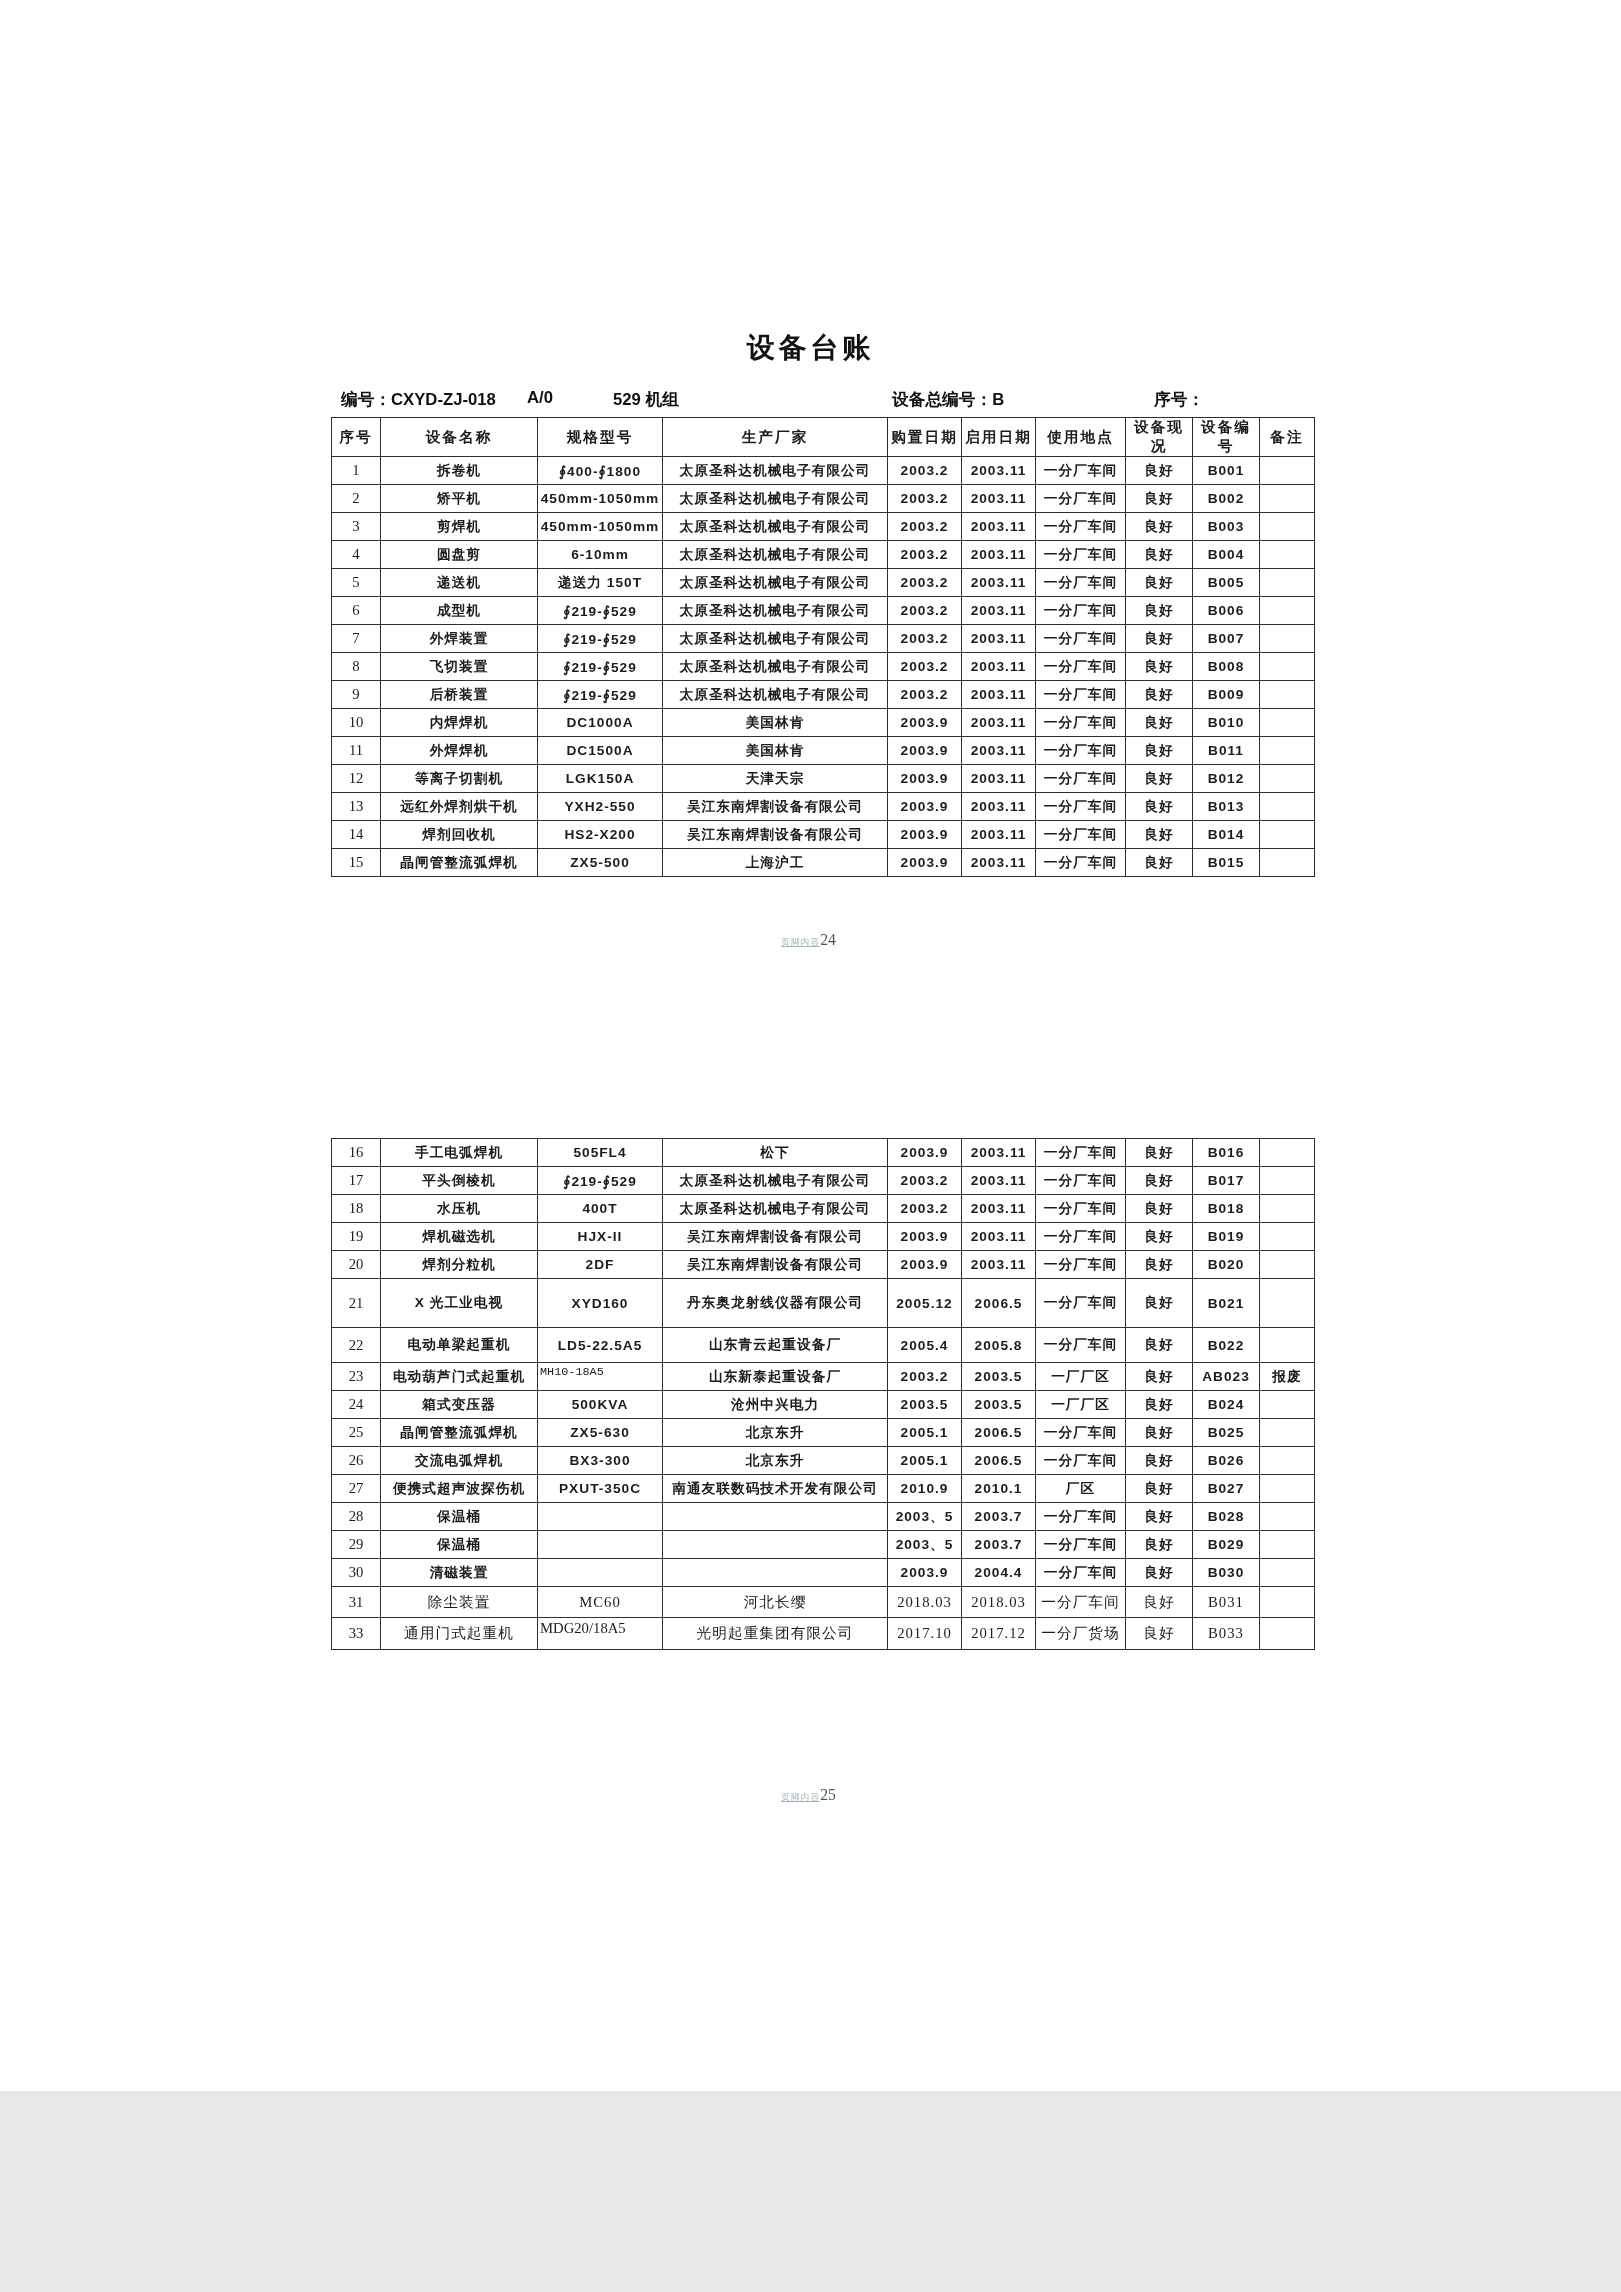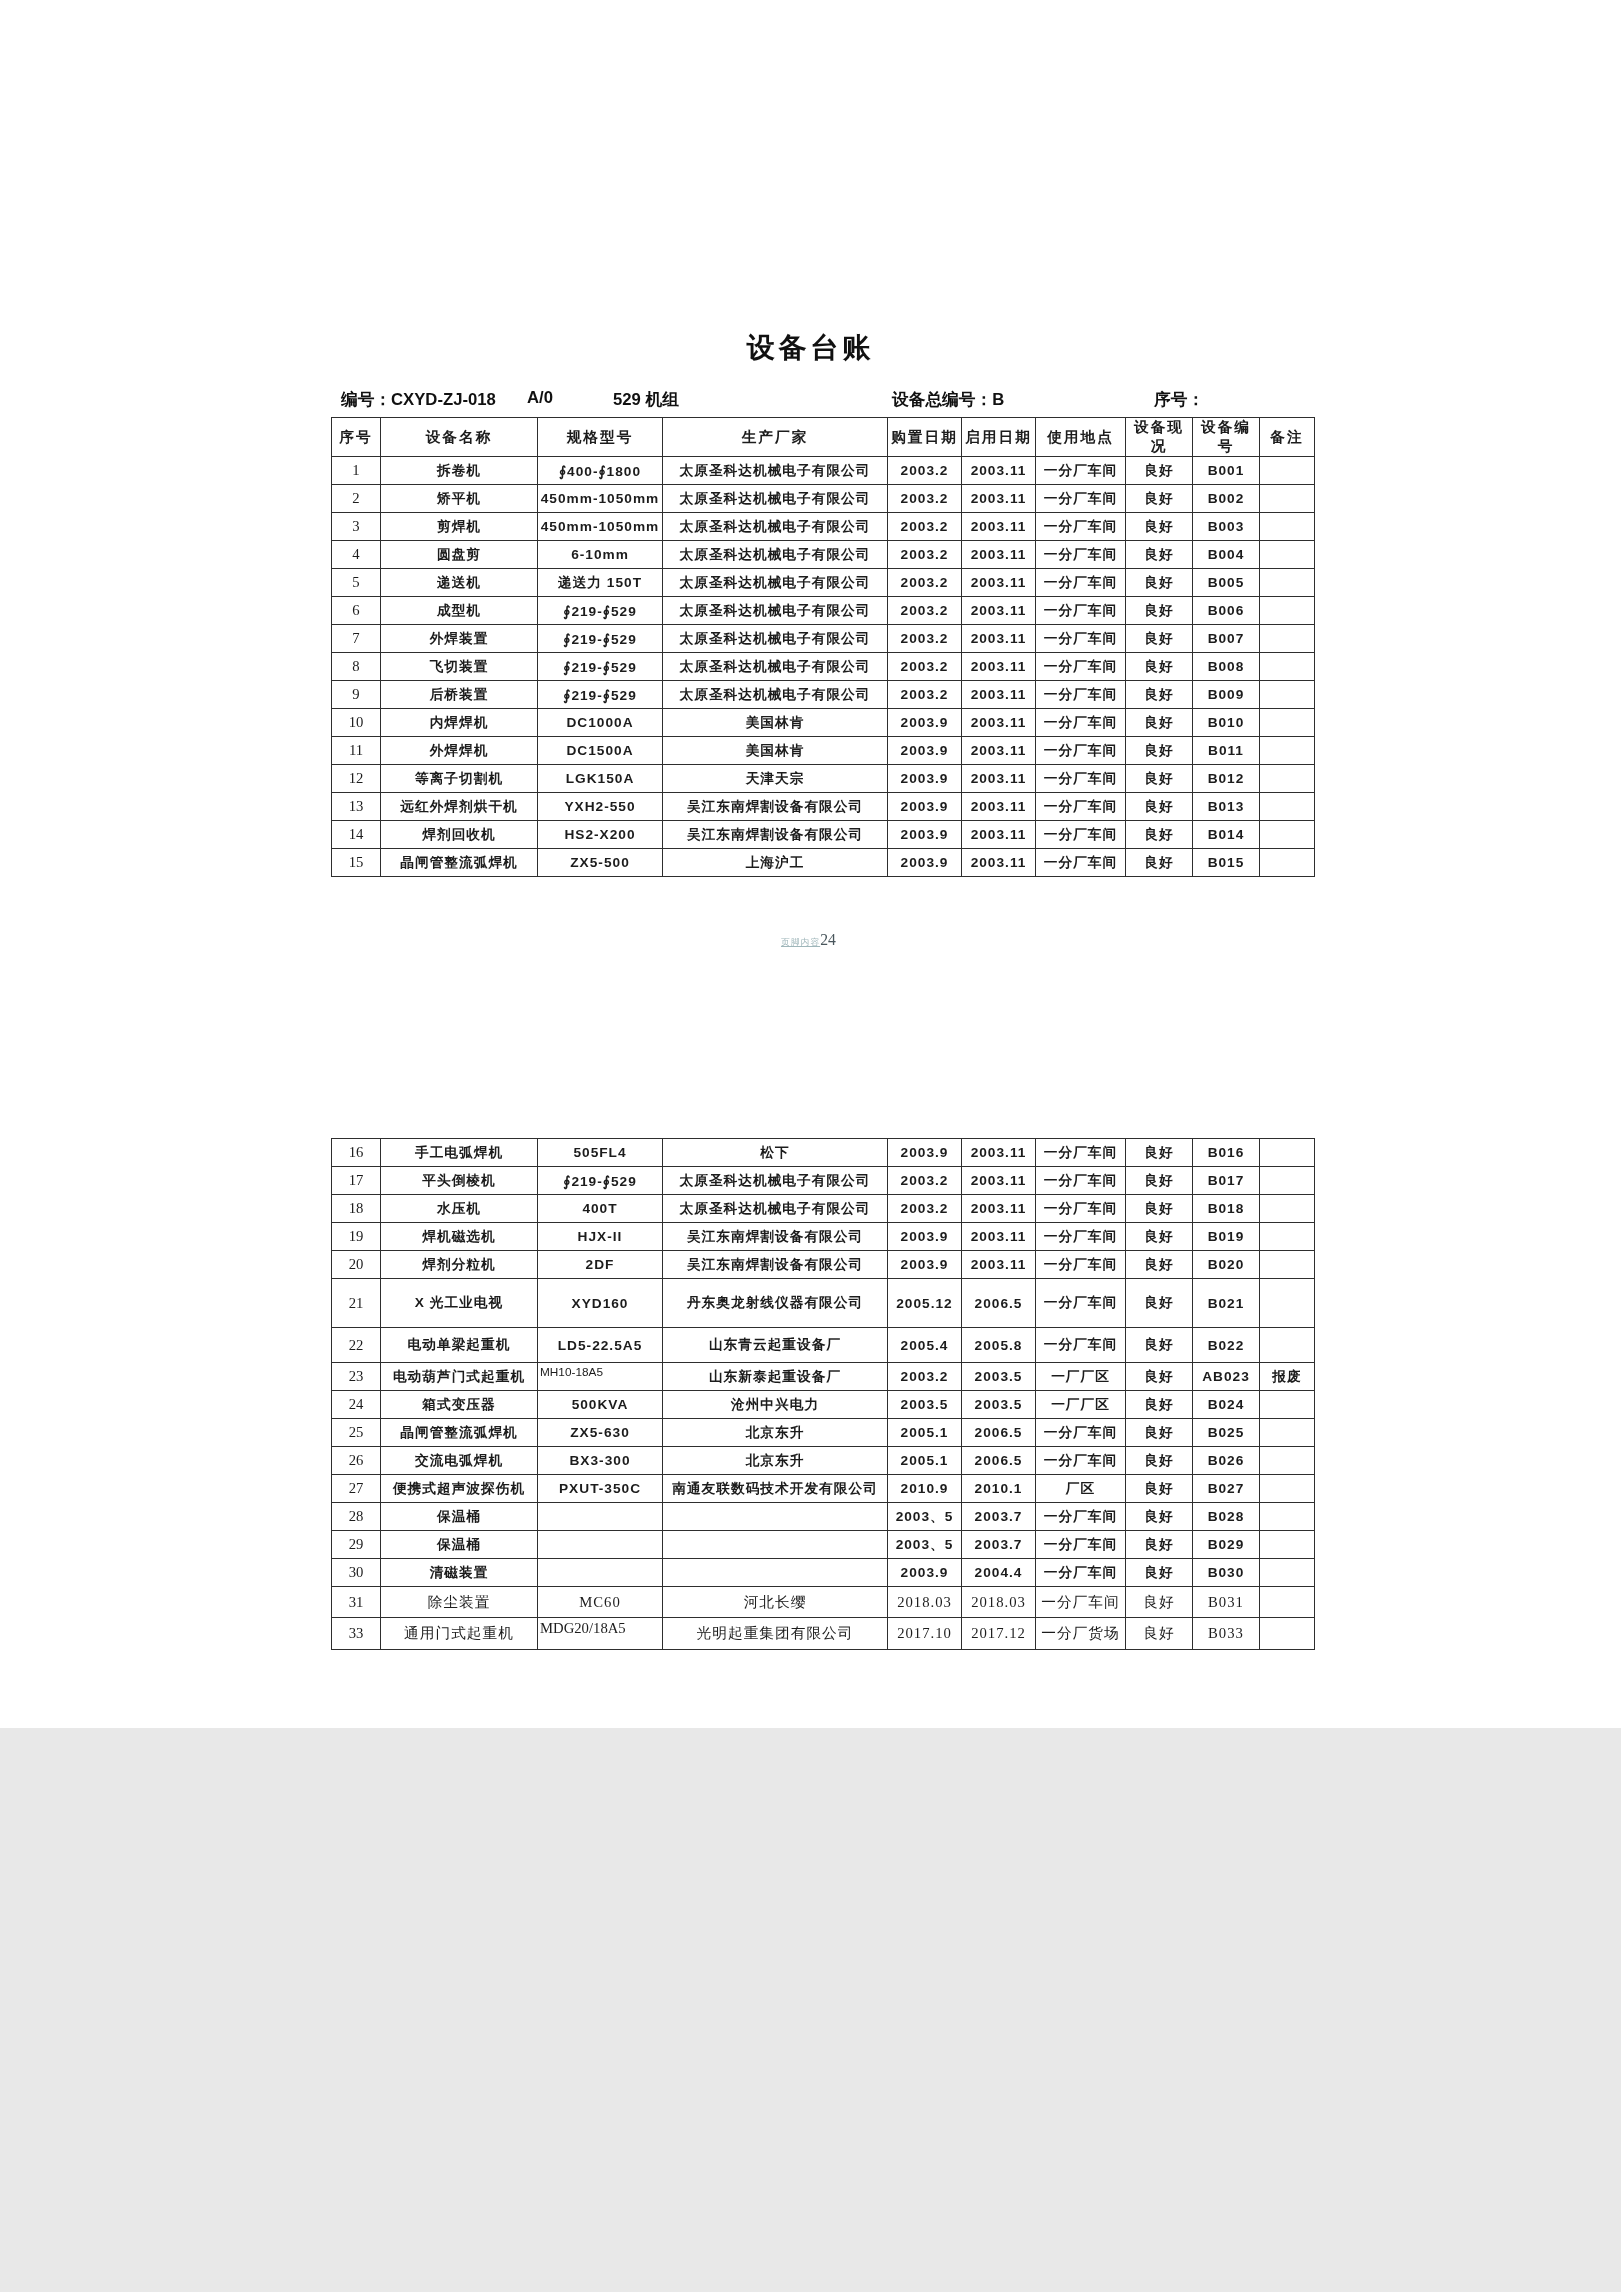--- a/index.html
+++ b/index.html
@@ -1,17 +1,17 @@
 <!DOCTYPE html>
 <html><head>
 <meta charset="utf-8">
 <style>
   html,body{margin:0;padding:0;background:#e8e8e8;}
   .page{
-    position:relative;width:1621px;height:1728px;background:#ffffff;
+    position:relative;width:1621px;height:2091px;background:#ffffff;
     font-family:"Liberation Sans",sans-serif;color:#1c1c1c;overflow:hidden;
     margin:0 auto;
   }
   .title{
     position:absolute;top:329px;left:0;width:100%;text-align:center;
     font-size:28px;font-weight:bold;letter-spacing:3.9px;color:#111;
   }
   .meta{position:absolute;top:388px;left:331px;width:1039px;height:25.5px;
     font-size:16.7px;font-weight:bold;color:#111;}
   .meta span{position:absolute;top:0;white-space:nowrap;}
@@ -32,21 +32,21 @@
     font-size:13.7px;font-weight:bold;padding:0 2px;overflow:hidden;
     letter-spacing:1px;color:#1c1c1c;
   }
   .ledger thead tr{height:32px;}
   .ledger tbody tr{height:28px;}
   .ledger th{font-size:14.7px;letter-spacing:2px;}
   .ledger td.cell-no{font-family:"Liberation Serif",serif;font-weight:normal;font-size:14.7px;letter-spacing:0;}
   .ledger td.cell-spec{white-space:pre-line;}
   .ledger tr.serif td{font-family:"Liberation Serif",serif;font-weight:normal;font-size:14.7px;}
   .ledger td.spec-small{
-    font-family:Liberation Sans, sans-serif;font-weight:normal;font-size:11.8px;
+    font-family:Liberation Mono, monospace;font-weight:normal;font-size:11.8px;
     text-align:left;vertical-align:top;letter-spacing:0;padding-top:2px;
   }
   .footnote{position:absolute;white-space:nowrap;}
   .fn-label{font-size:8.8px;color:#9fb6ba;letter-spacing:1px;text-decoration:underline;}
   .fn-num{font-size:15.7px;color:#49565c;font-family:"Liberation Serif",serif;}
   #footnote1{left:781px;top:931px;}
   #footnote2{left:781px;top:1786px;}
   .pageno{
     position:absolute;top:2147px;left:0;width:100%;text-align:center;
     font-size:22.5px;font-family:"Liberation Serif",serif;color:#222;

